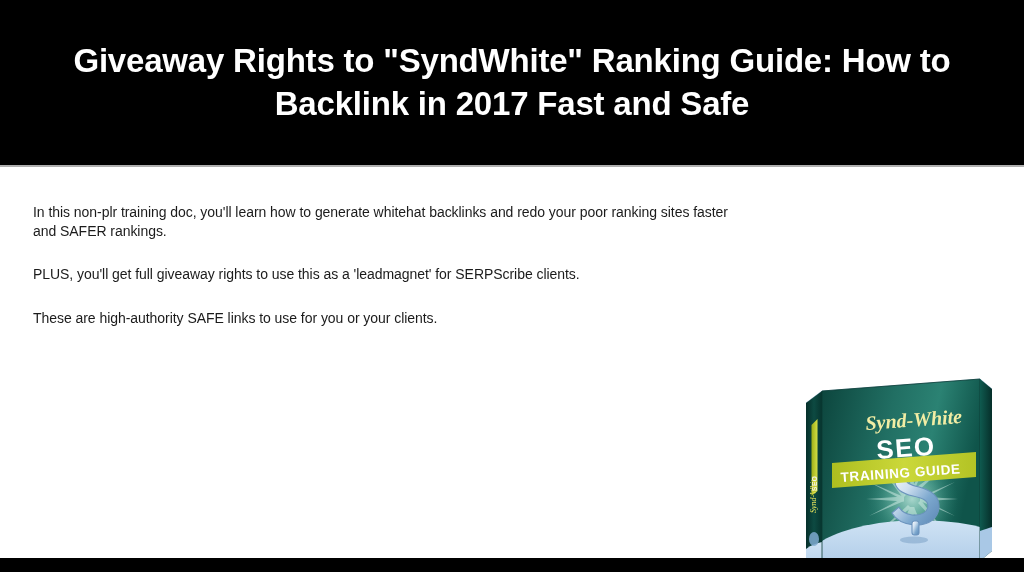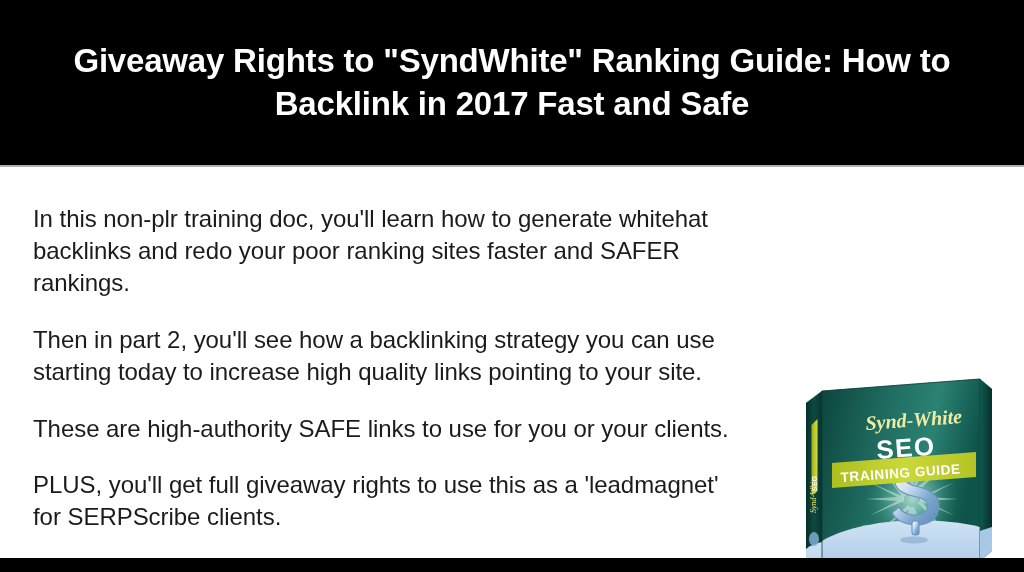--- a/index.html
+++ b/index.html
@@ -73,21 +73,21 @@
   .copy-column {
     position: absolute;
     left: 33px;
     top: 36px;
     width: 712px;
   }
   .copy-paragraph {
     margin: 0 0 25px 0;
     color: #1b1b1b;
     font-family: "Liberation Sans", sans-serif;
-    font-size: 24px;
+    font-size: 14px;
     line-height: 1.33;
     letter-spacing: -0.05px;
   }
   .copy-paragraph:last-child {
     margin-bottom: 0;
   }
 
   
   .footer-bar {
     position: absolute;
@@ -160,23 +160,22 @@
 
   <div class="header-banner">
     <h1 class="header-title">Giveaway Rights to "SyndWhite" Ranking Guide: How to Backlink in 2017 Fast and Safe</h1>
   </div>
   <div class="header-rule"></div>
 
   <div class="body-area">
 
     <div class="copy-column">
       <p class="copy-paragraph">In this non-plr training doc, you'll learn how to generate whitehat backlinks and redo your poor ranking sites faster and SAFER rankings.</p>
-      <p class="copy-paragraph">Then in part 2, you'll see how a backlinking strategy you can use starting today to increase high quality links pointing to your site.</p>
+      <p class="copy-paragraph">PLUS, you'll get full giveaway rights to use this as a 'leadmagnet' for SERPScribe clients.</p>
       <p class="copy-paragraph">These are high-authority SAFE links to use for you or your clients.</p>
-      <p class="copy-paragraph">PLUS, you'll get full giveaway rights to use this as a 'leadmagnet' for SERPScribe clients.</p>
     </div>
 
     <div class="product-box">
       <svg viewBox="0 0 200 236" xmlns="http://www.w3.org/2000/svg">
         <defs>
           <linearGradient id="frontGrad" x1="0" y1="0" x2="1" y2="0.25">
             <stop offset="0" stop-color="#0c453d"></stop>
             <stop offset="0.45" stop-color="#216f63"></stop>
             <stop offset="0.72" stop-color="#2b8273"></stop>
             <stop offset="1" stop-color="#0f544a"></stop>

